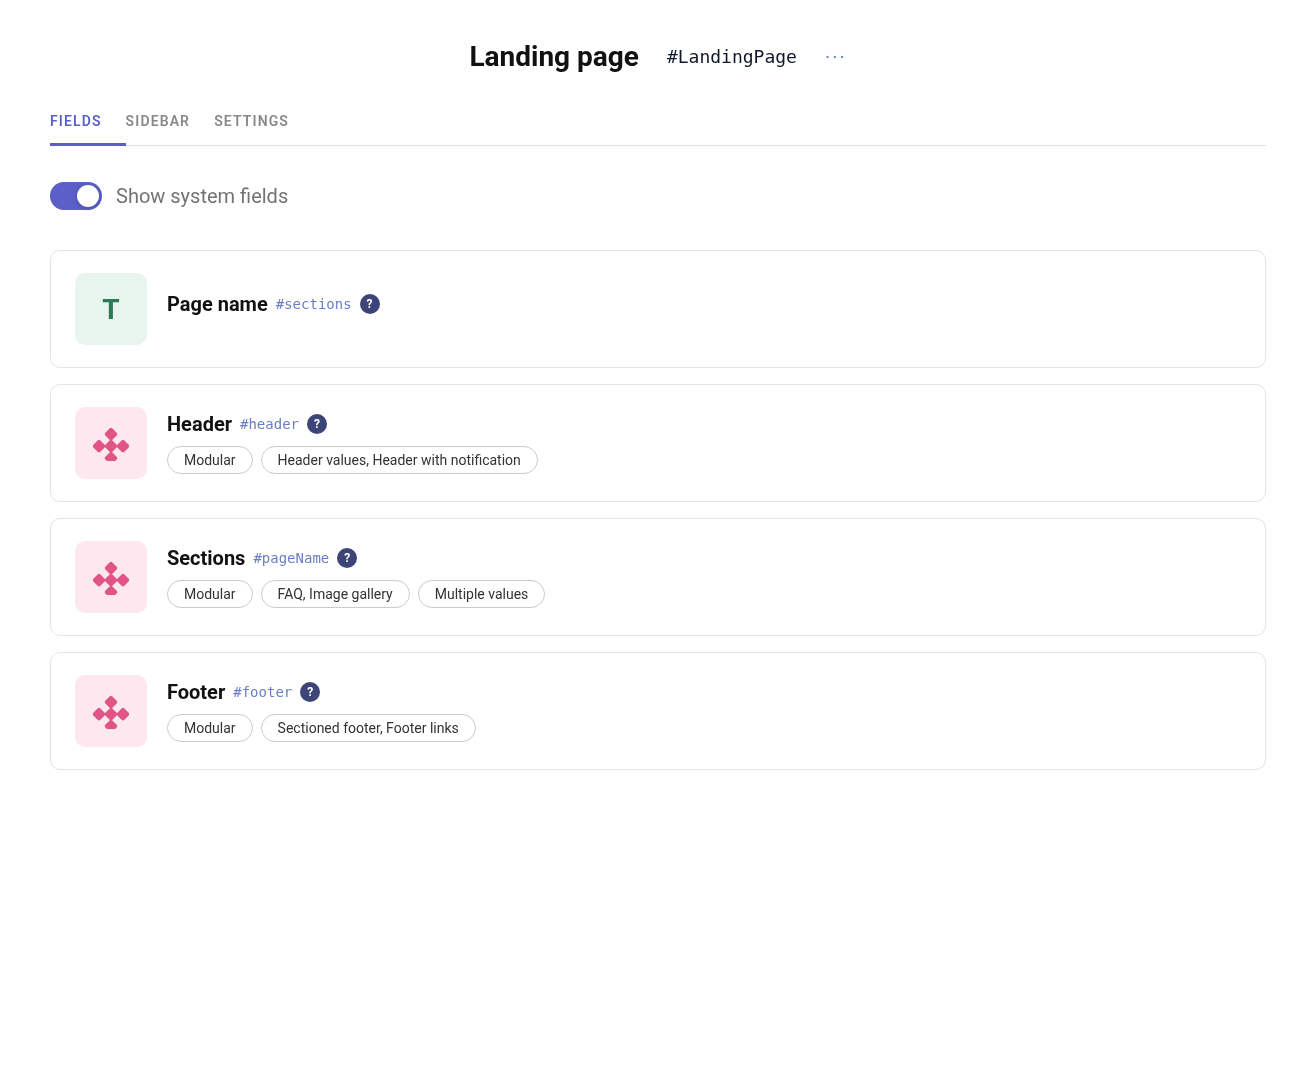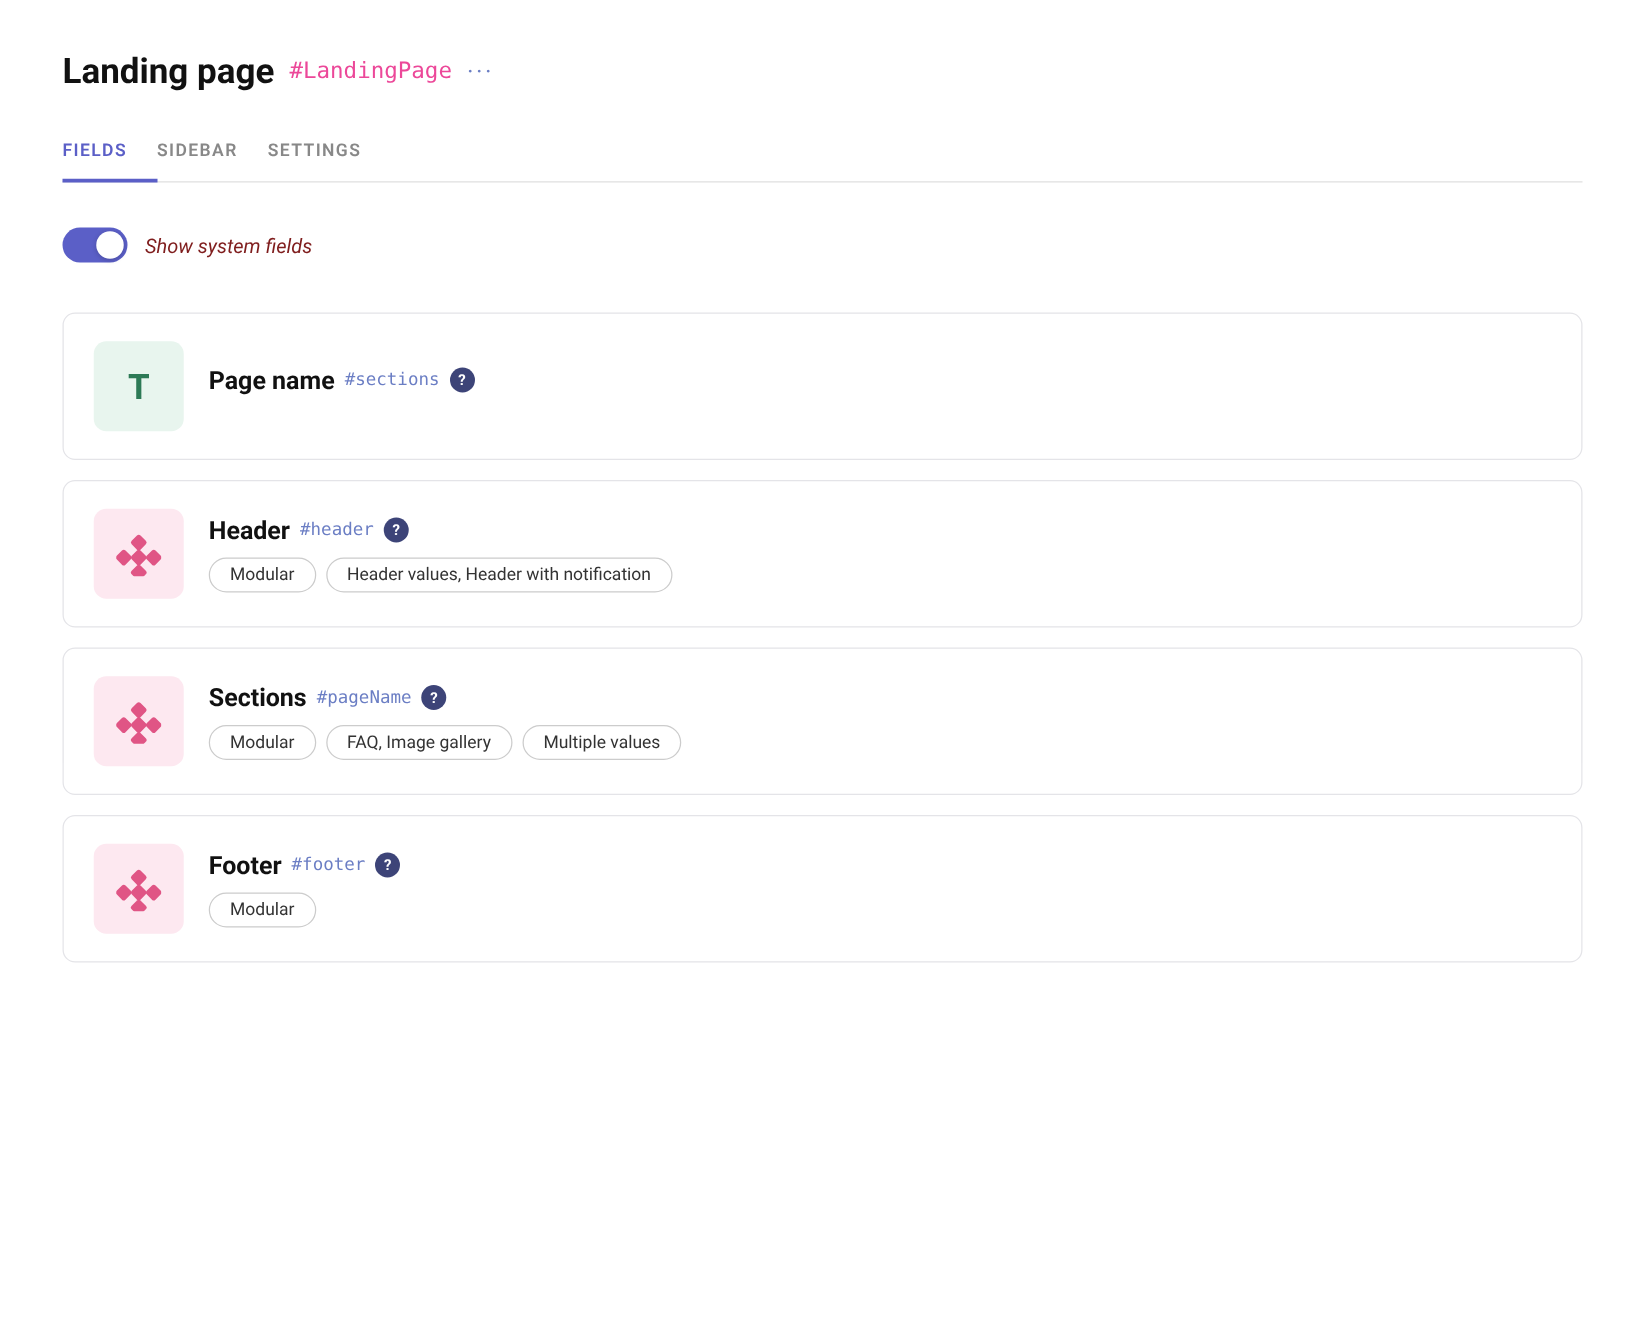--- a/index.html
+++ b/index.html
@@ -8,31 +8,32 @@
       background: #fff;
       color: #1a1a2e;
       padding: 40px 50px;
       max-width: 1316px;
     }
 
     
     .page-header {
       display: flex;
       align-items: center;
-      gap: 12px;
+      gap: 28px;
       margin-bottom: 28px;
+      justify-content: center;
     }
     .page-title {
       font-size: 28px;
       font-weight: 700;
       color: #111;
     }
     .page-slug {
       font-size: 18px;
-      color: #ec4899;
+      color: #0f172a;
       font-family: monospace;
     }
     .more-icon {
       font-size: 20px;
       color: #6b7ec4;
       letter-spacing: 2px;
       cursor: pointer;
     }
 
     
@@ -83,23 +84,22 @@
       position: absolute;
       top: 3px;
       right: 3px;
       width: 22px;
       height: 22px;
       border-radius: 50%;
       background: #fff;
       box-shadow: 0 1px 4px rgba(0,0,0,0.2);
     }
     .toggle-label {
-      font-size: 16px;
-      color: #7f1d1d;
-      font-style: italic;
+      font-size: 20px;
+      color: #737373;
     }
 
     
     .fields-list {
       display: flex;
       flex-direction: column;
       gap: 16px;
     }
     .field-card {
       display: flex;
@@ -284,17 +284,18 @@
       </svg>
     </div>
     <div class="field-info">
       <div class="field-name-row">
         <span class="field-name">Footer</span>
         <span class="field-slug">#footer</span>
         <div class="help-icon">?</div>
       </div>
       <div class="field-tags">
         <span class="tag">Modular</span>
+        <span class="tag">Sectioned footer, Footer links</span>
       </div>
     </div>
   </div>
 
 </div>
 
 </body></html>

